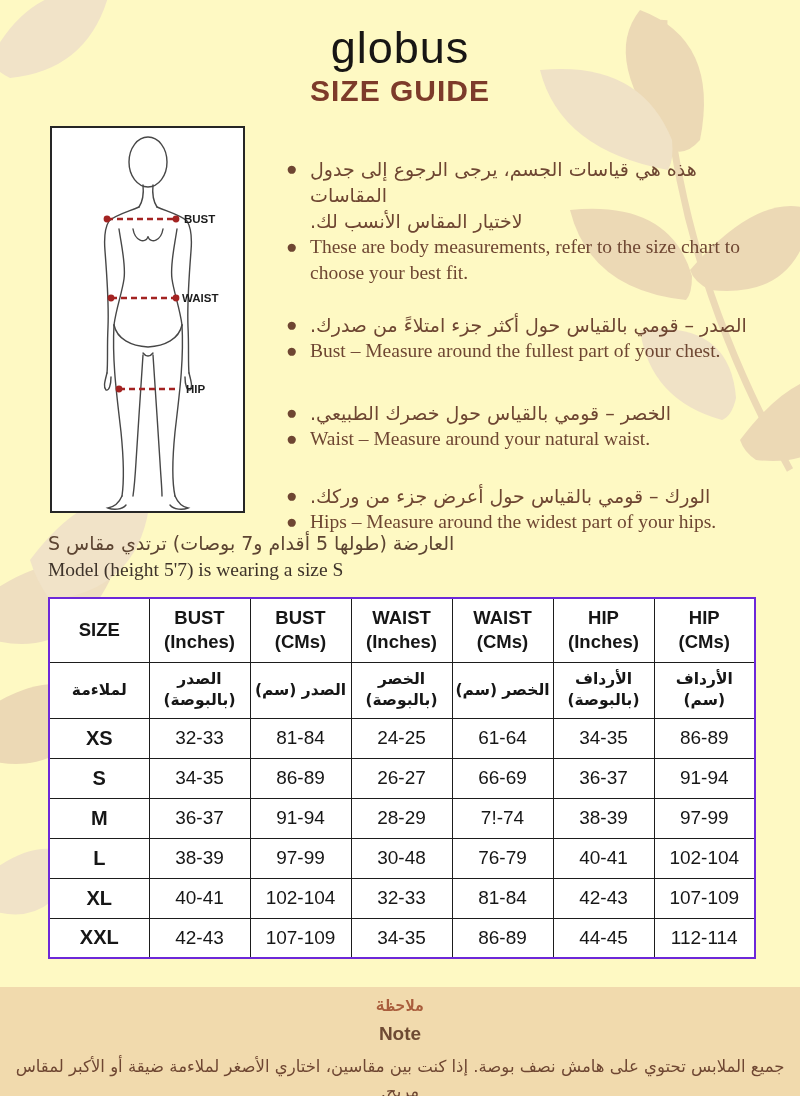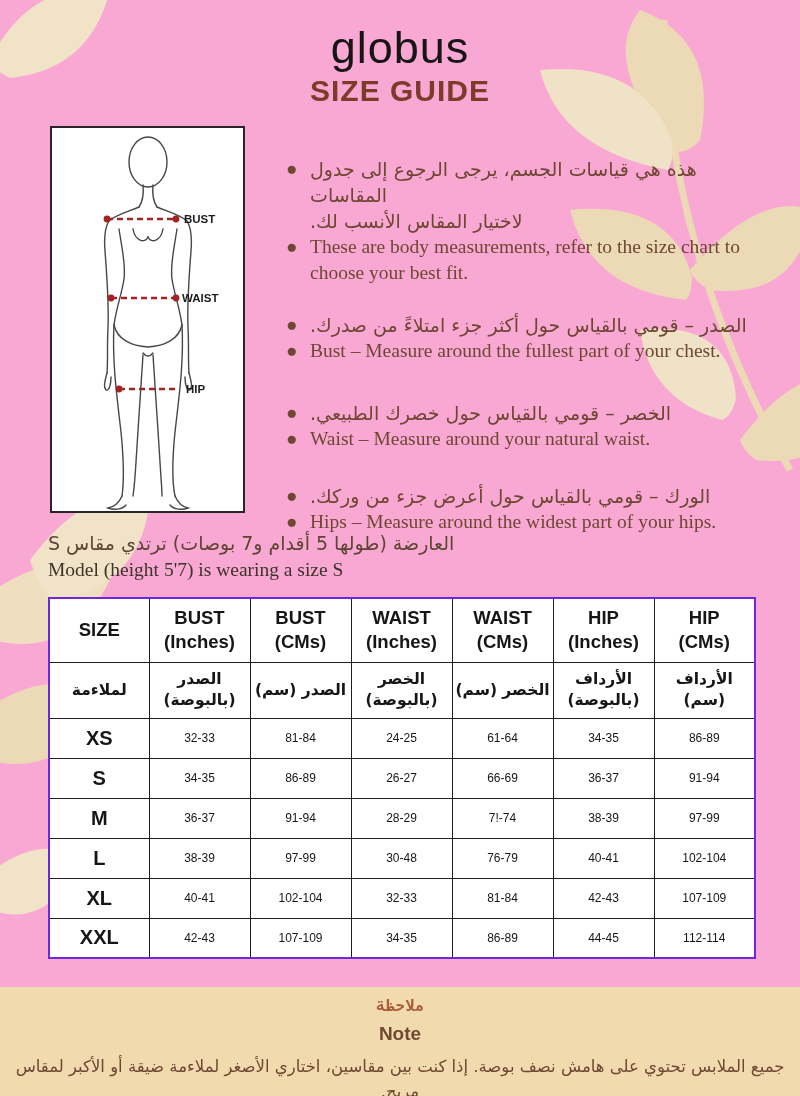--- a/index.html
+++ b/index.html
@@ -1,20 +1,20 @@
 <!DOCTYPE html>
 <html lang="en"><head>
 <meta charset="utf-8">
 <style>
   * { margin: 0; padding: 0; box-sizing: border-box; }
   html,body { width: 800px; }
   body { font-family: "Liberation Sans", sans-serif; }
   .page {
     position: relative; width: 800px; height: 1096px;
-    background: #f9a8d4; overflow: hidden;
+    background: #fef9c3; overflow: hidden;
   }
   
   .bg-decor { position: absolute; inset: 0; width: 800px; height: 1096px; pointer-events: none; }
 
   
   .logo {
     position: absolute; top: 22px; left: 0; width: 800px;
     text-align: center; font-size: 45px; font-weight: normal;
     color: #181614; letter-spacing: 1px;
   }
@@ -71,21 +71,21 @@
   table.size-chart th, table.size-chart td {
     border: 1.5px solid #1d1d1d; text-align: center; vertical-align: middle;
     color: #161616; overflow: hidden;
   }
   table.size-chart { border: 2px solid #6d28d9; }
   tr.hrow-en th { height: 64px; font-size: 18.5px; font-weight: bold; white-space: pre-line; line-height: 1.3; }
   tr.hrow-ar th {
     height: 56px; font-size: 15.5px; font-weight: bold; direction: rtl;
     white-space: pre-line; line-height: 1.35; font-family: "DejaVu Sans", sans-serif;
   }
-  tr.drow td { height: 40px; font-size: 12px; }
+  tr.drow td { height: 40px; font-size: 19px; }
   tr.drow td.size-cell { font-weight: bold; font-size: 20px; }
 
   
   .footer-band {
     position: absolute; left: 0; top: 987px; width: 800px; height: 109px;
     background: #f1daad; text-align: center; padding-top: 6px;
   }
   .note-title-ar {
     font-size: 16px; font-weight: bold; color: #a95d3c; line-height: 28px;
     direction: rtl; font-family: Liberation Mono, monospace;

